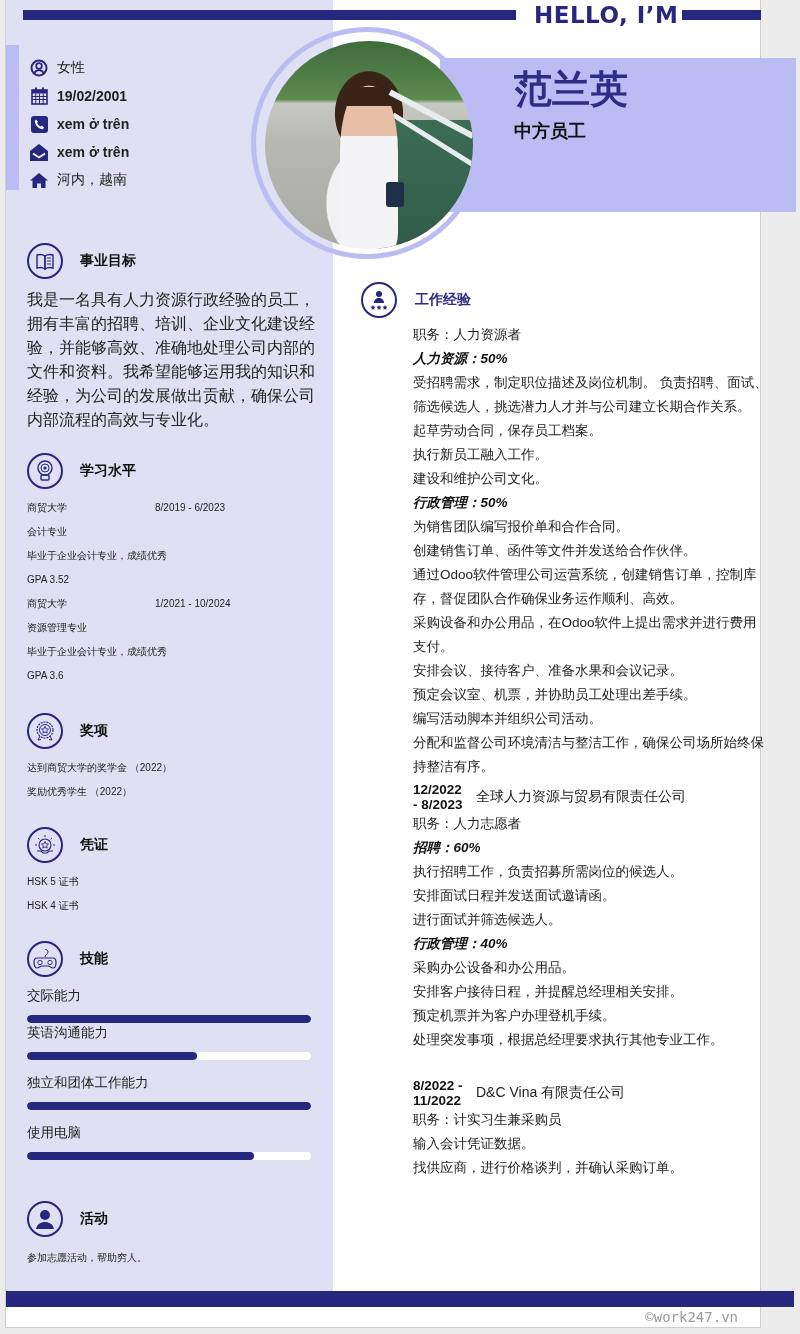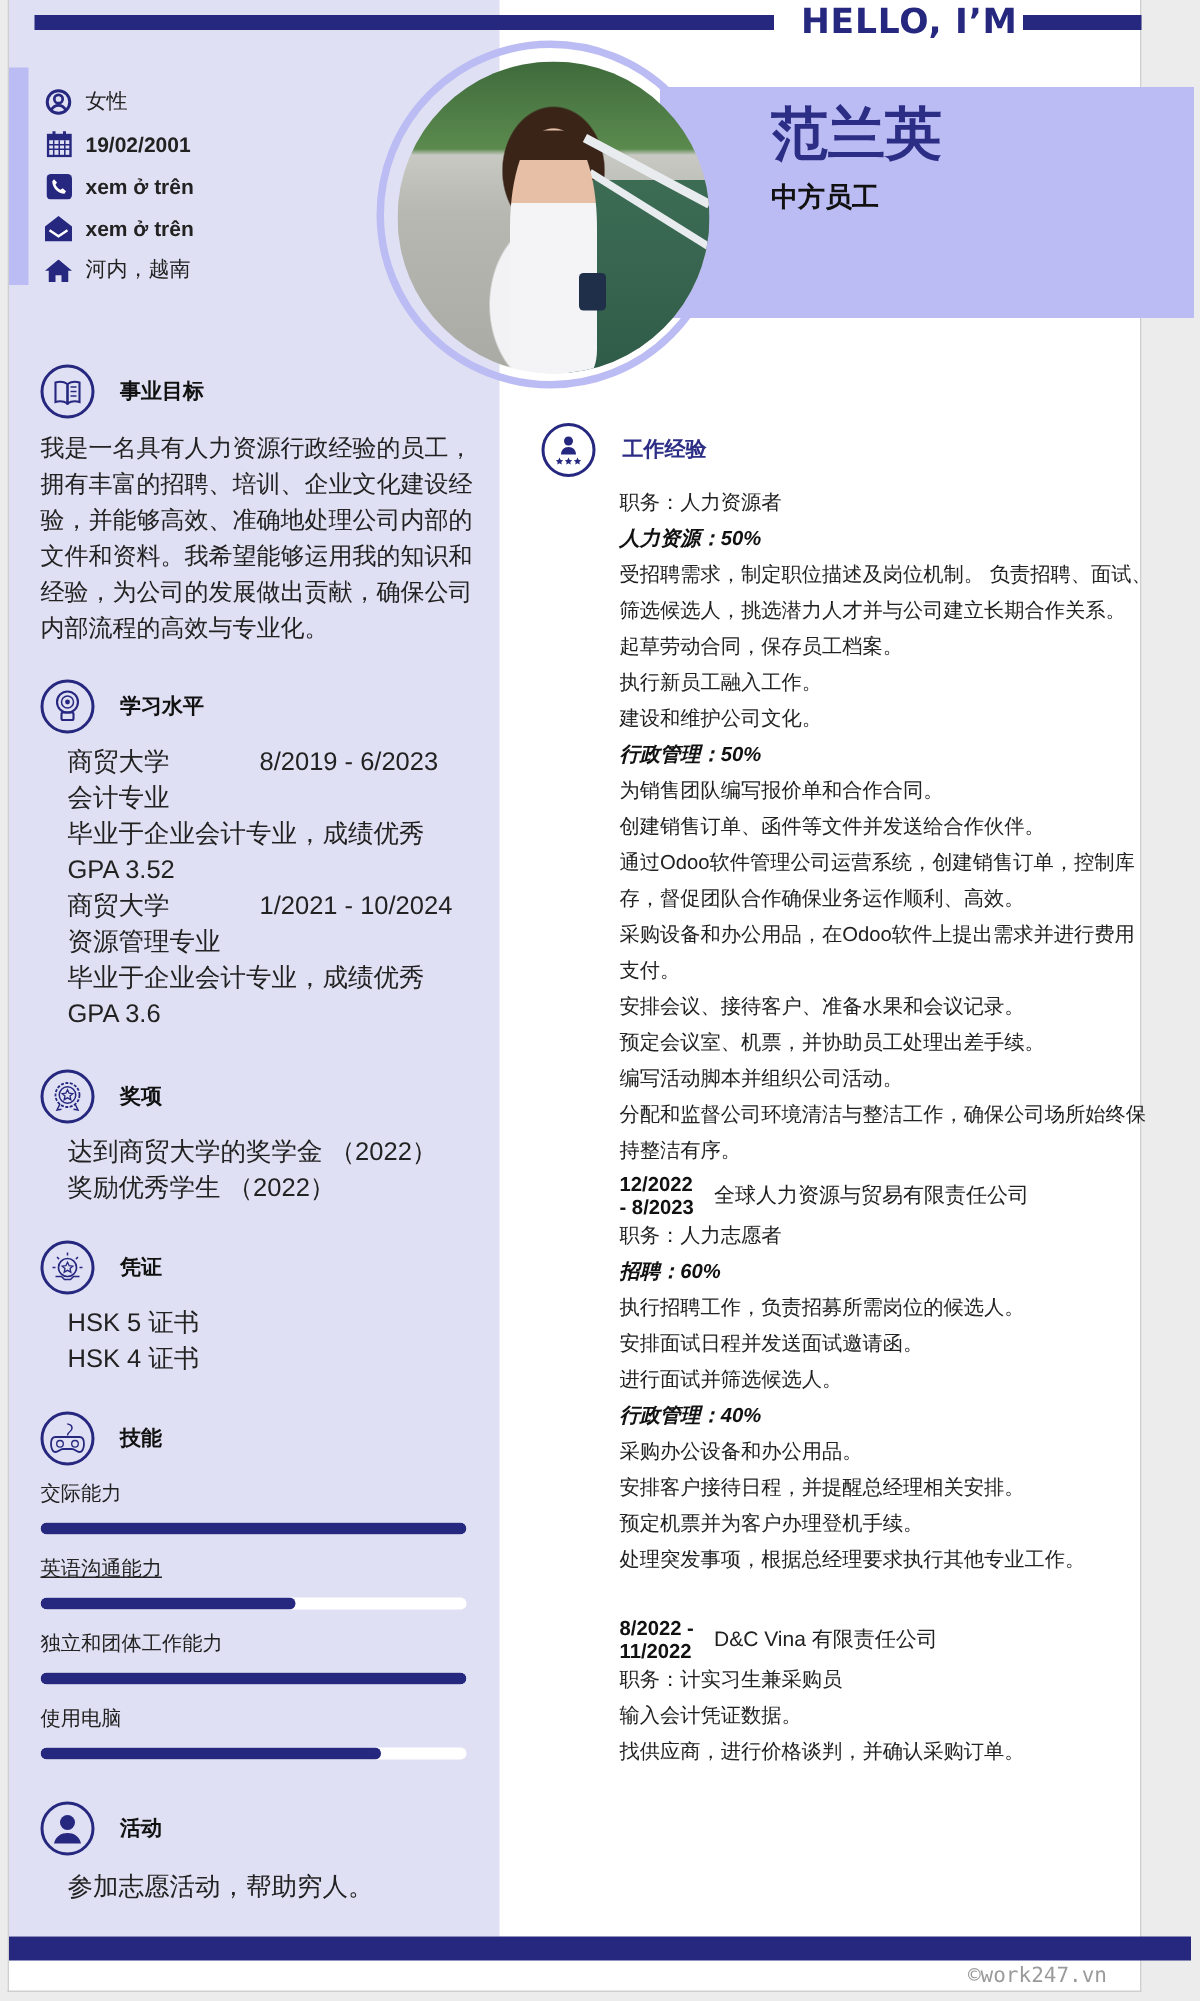--- a/index.html
+++ b/index.html
@@ -32,21 +32,21 @@
   .contact-row { display: flex; align-items: center; height: 28px; }
   .contact-row .ic { width: 18px; height: 18px; margin-right: 9px; display: flex; align-items: center; justify-content: center; }
   .contact-row .txt { font-size: 14px; color: #222; }
   .contact-row .txt.b { font-weight: bold; }
 
   .sec { position: absolute; left: 21px; }
   .sec-head { display: flex; align-items: center; height: 38px; }
   .sec-icon { width: 36px; height: 36px; border-radius: 50%; border: 2px solid #26277f; display: flex; align-items: center; justify-content: center; margin-right: 17px; background: transparent; }
   .sec-title { font-size: 14px; font-weight: bold; color: #111; }
   .para { font-size: 16px; line-height: 24px; color: #222; width: 288px; margin-top: 8px; }
-  .line { font-size: 17px; line-height: 24px; color: #222; white-space: nowrap; margin-left: 18px; }
+  .line { font-size: 10px; line-height: 24px; color: #222; white-space: nowrap; }
 
   .skill-label { font-size: 13.5px; line-height: 20px; color: #222; margin-top: 8px; }
   .skill-track { width: 284px; height: 8px; border-radius: 4px; background: #fff; margin-top: 9px; position: relative; overflow: hidden; }
   .skill-fill { position: absolute; left: 0; top: 0; height: 100%; background: #26277f; border-radius: 4px; }
 
   .main { position: absolute; left: 355px; top: 281px; width: 420px; }
   .main .sec-title { color: #2c2d85; }
   .main .sec-icon { margin-right: 18px; }
   .jobs { margin-left: 52px; }
   .job { margin-top: 4px; }
@@ -221,21 +221,21 @@
       <span class="sec-title">技能</span>
     </div>
     <div style="margin-top:6px;">
       <div>
         <div class="skill-label">交际能力</div>
         <div class="skill-track">
             <div class="skill-fill" style="width: 100%;"></div>
           </div>
       </div>
       <div>
-        <div class="skill-label" style="margin-top:13px;text-decoration:underline;">英语沟通能力</div>
+        <div class="skill-label" style="margin-top:0;">英语沟通能力</div>
         <div class="skill-track">
             <div class="skill-fill" style="width: 60%;"></div>
           </div>
       </div>
       <div>
         <div class="skill-label" style="margin-top:13px;">独立和团体工作能力</div>
         <div class="skill-track">
             <div class="skill-fill" style="width: 100%;"></div>
           </div>
       </div>

